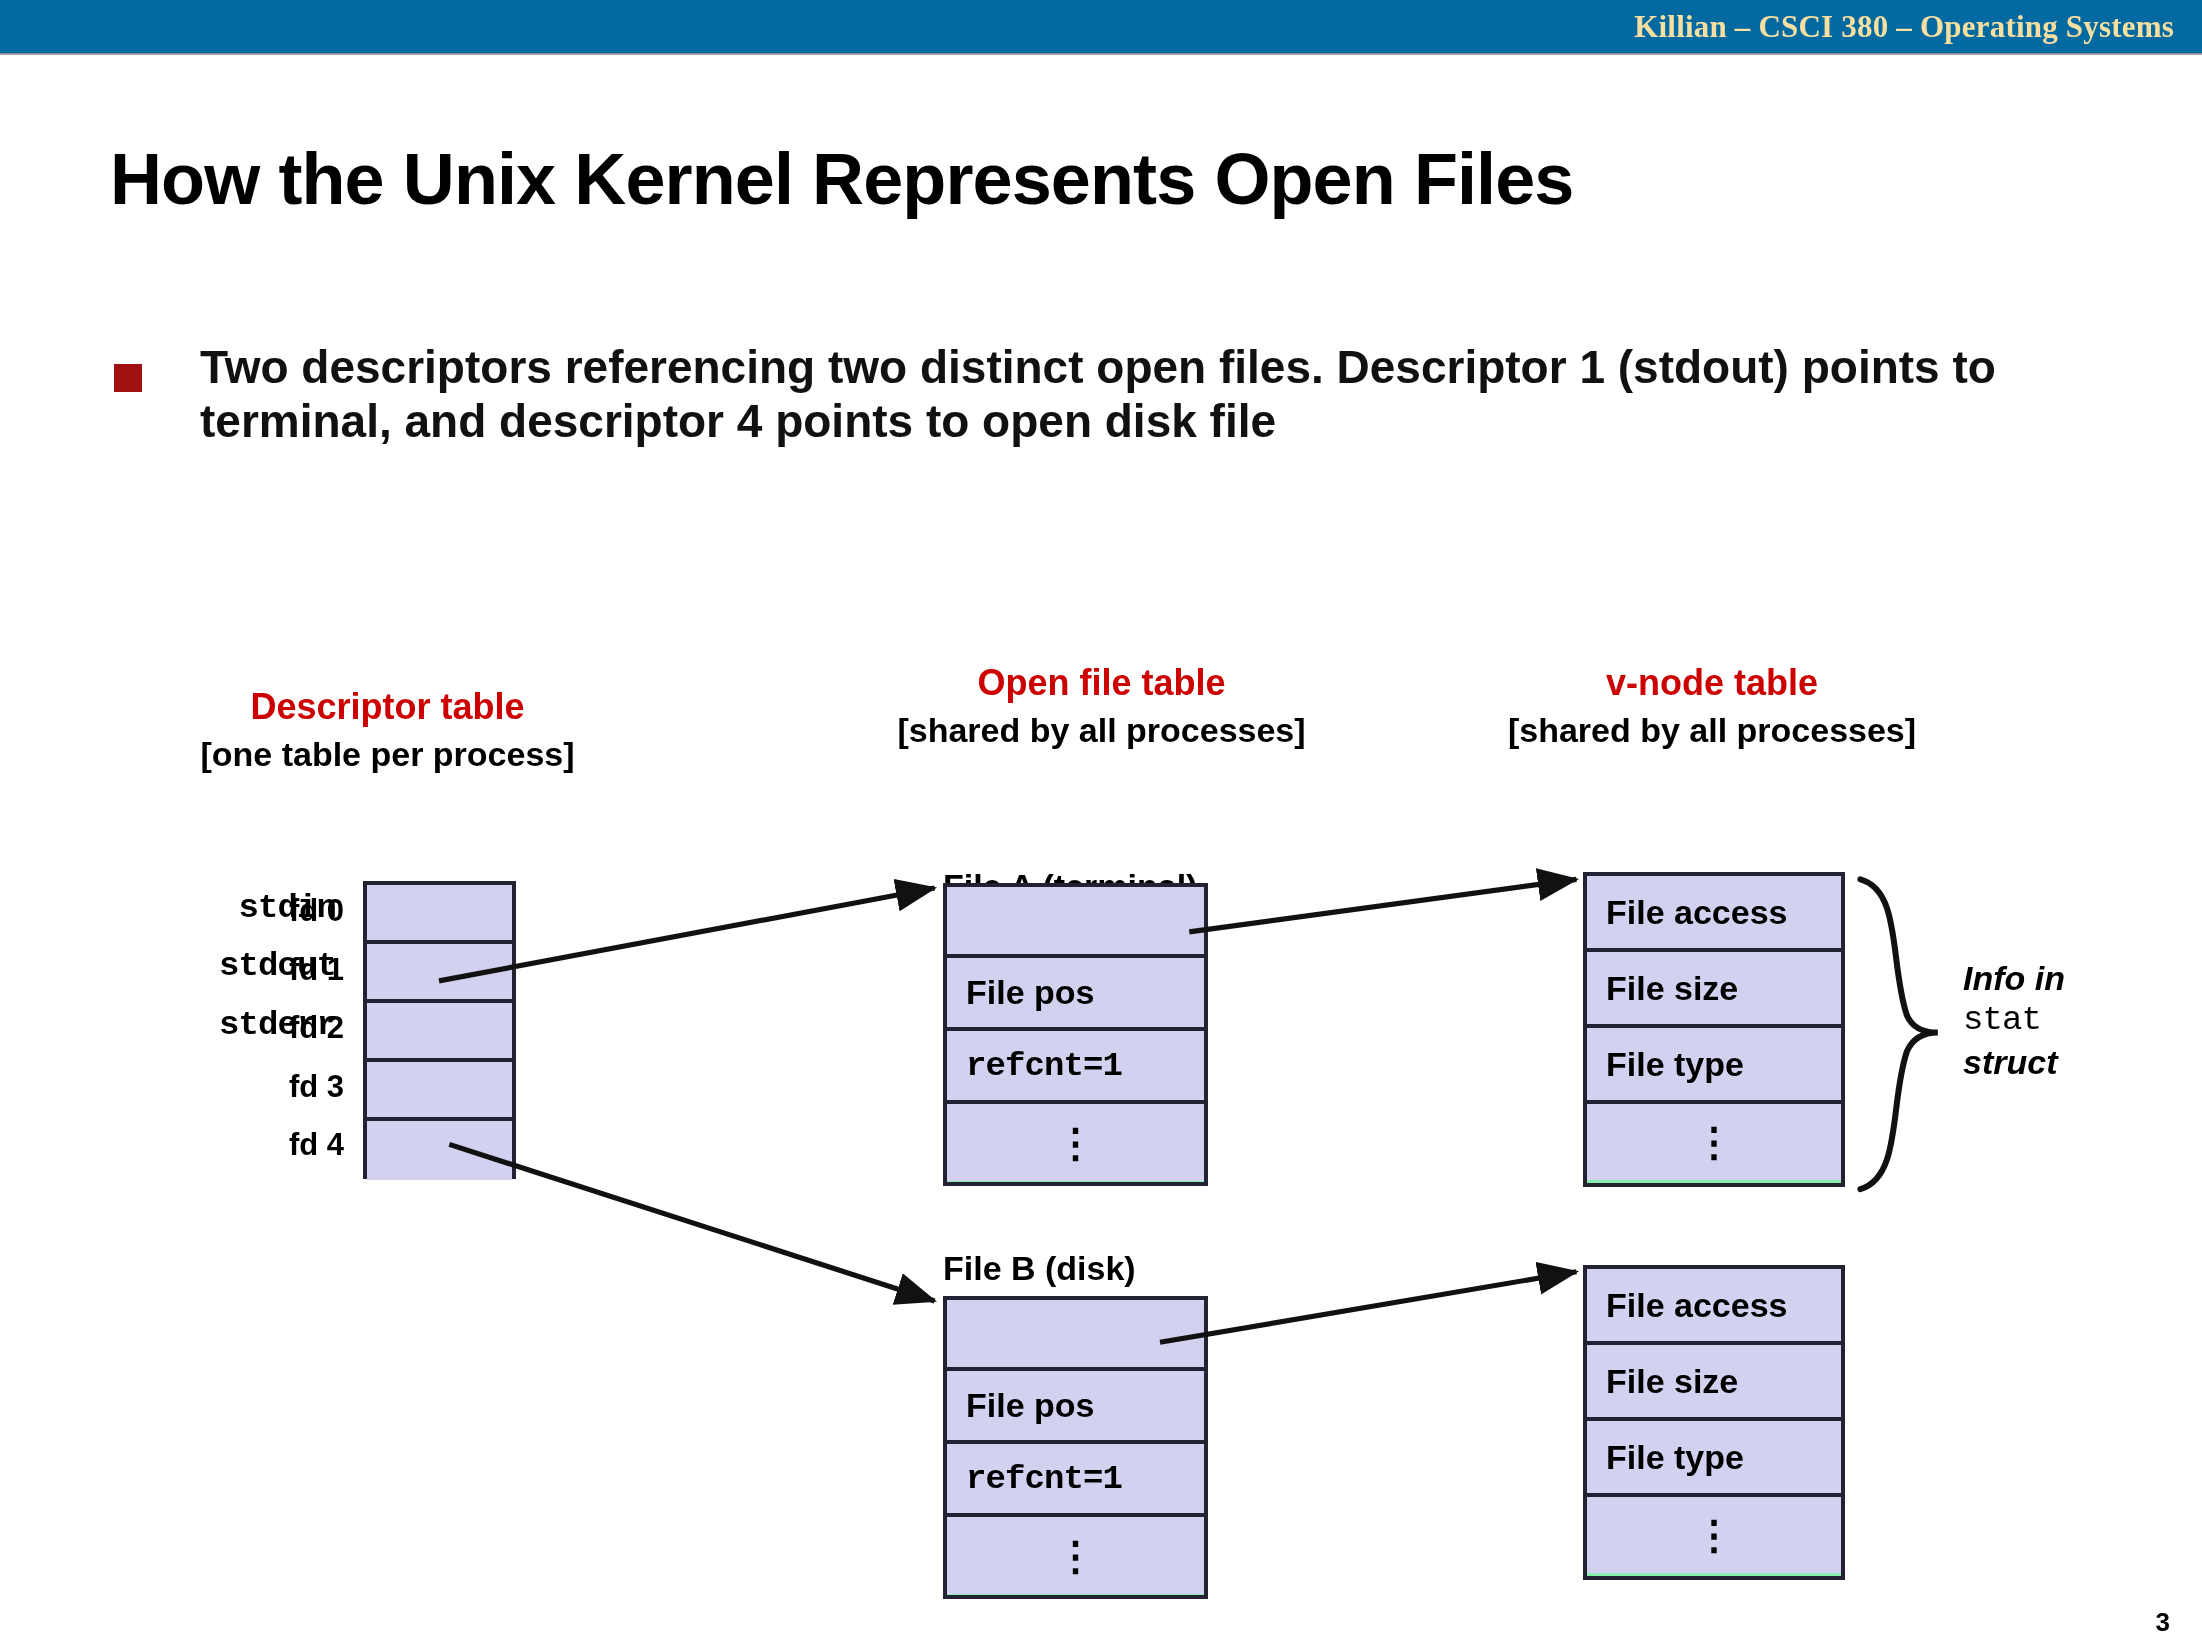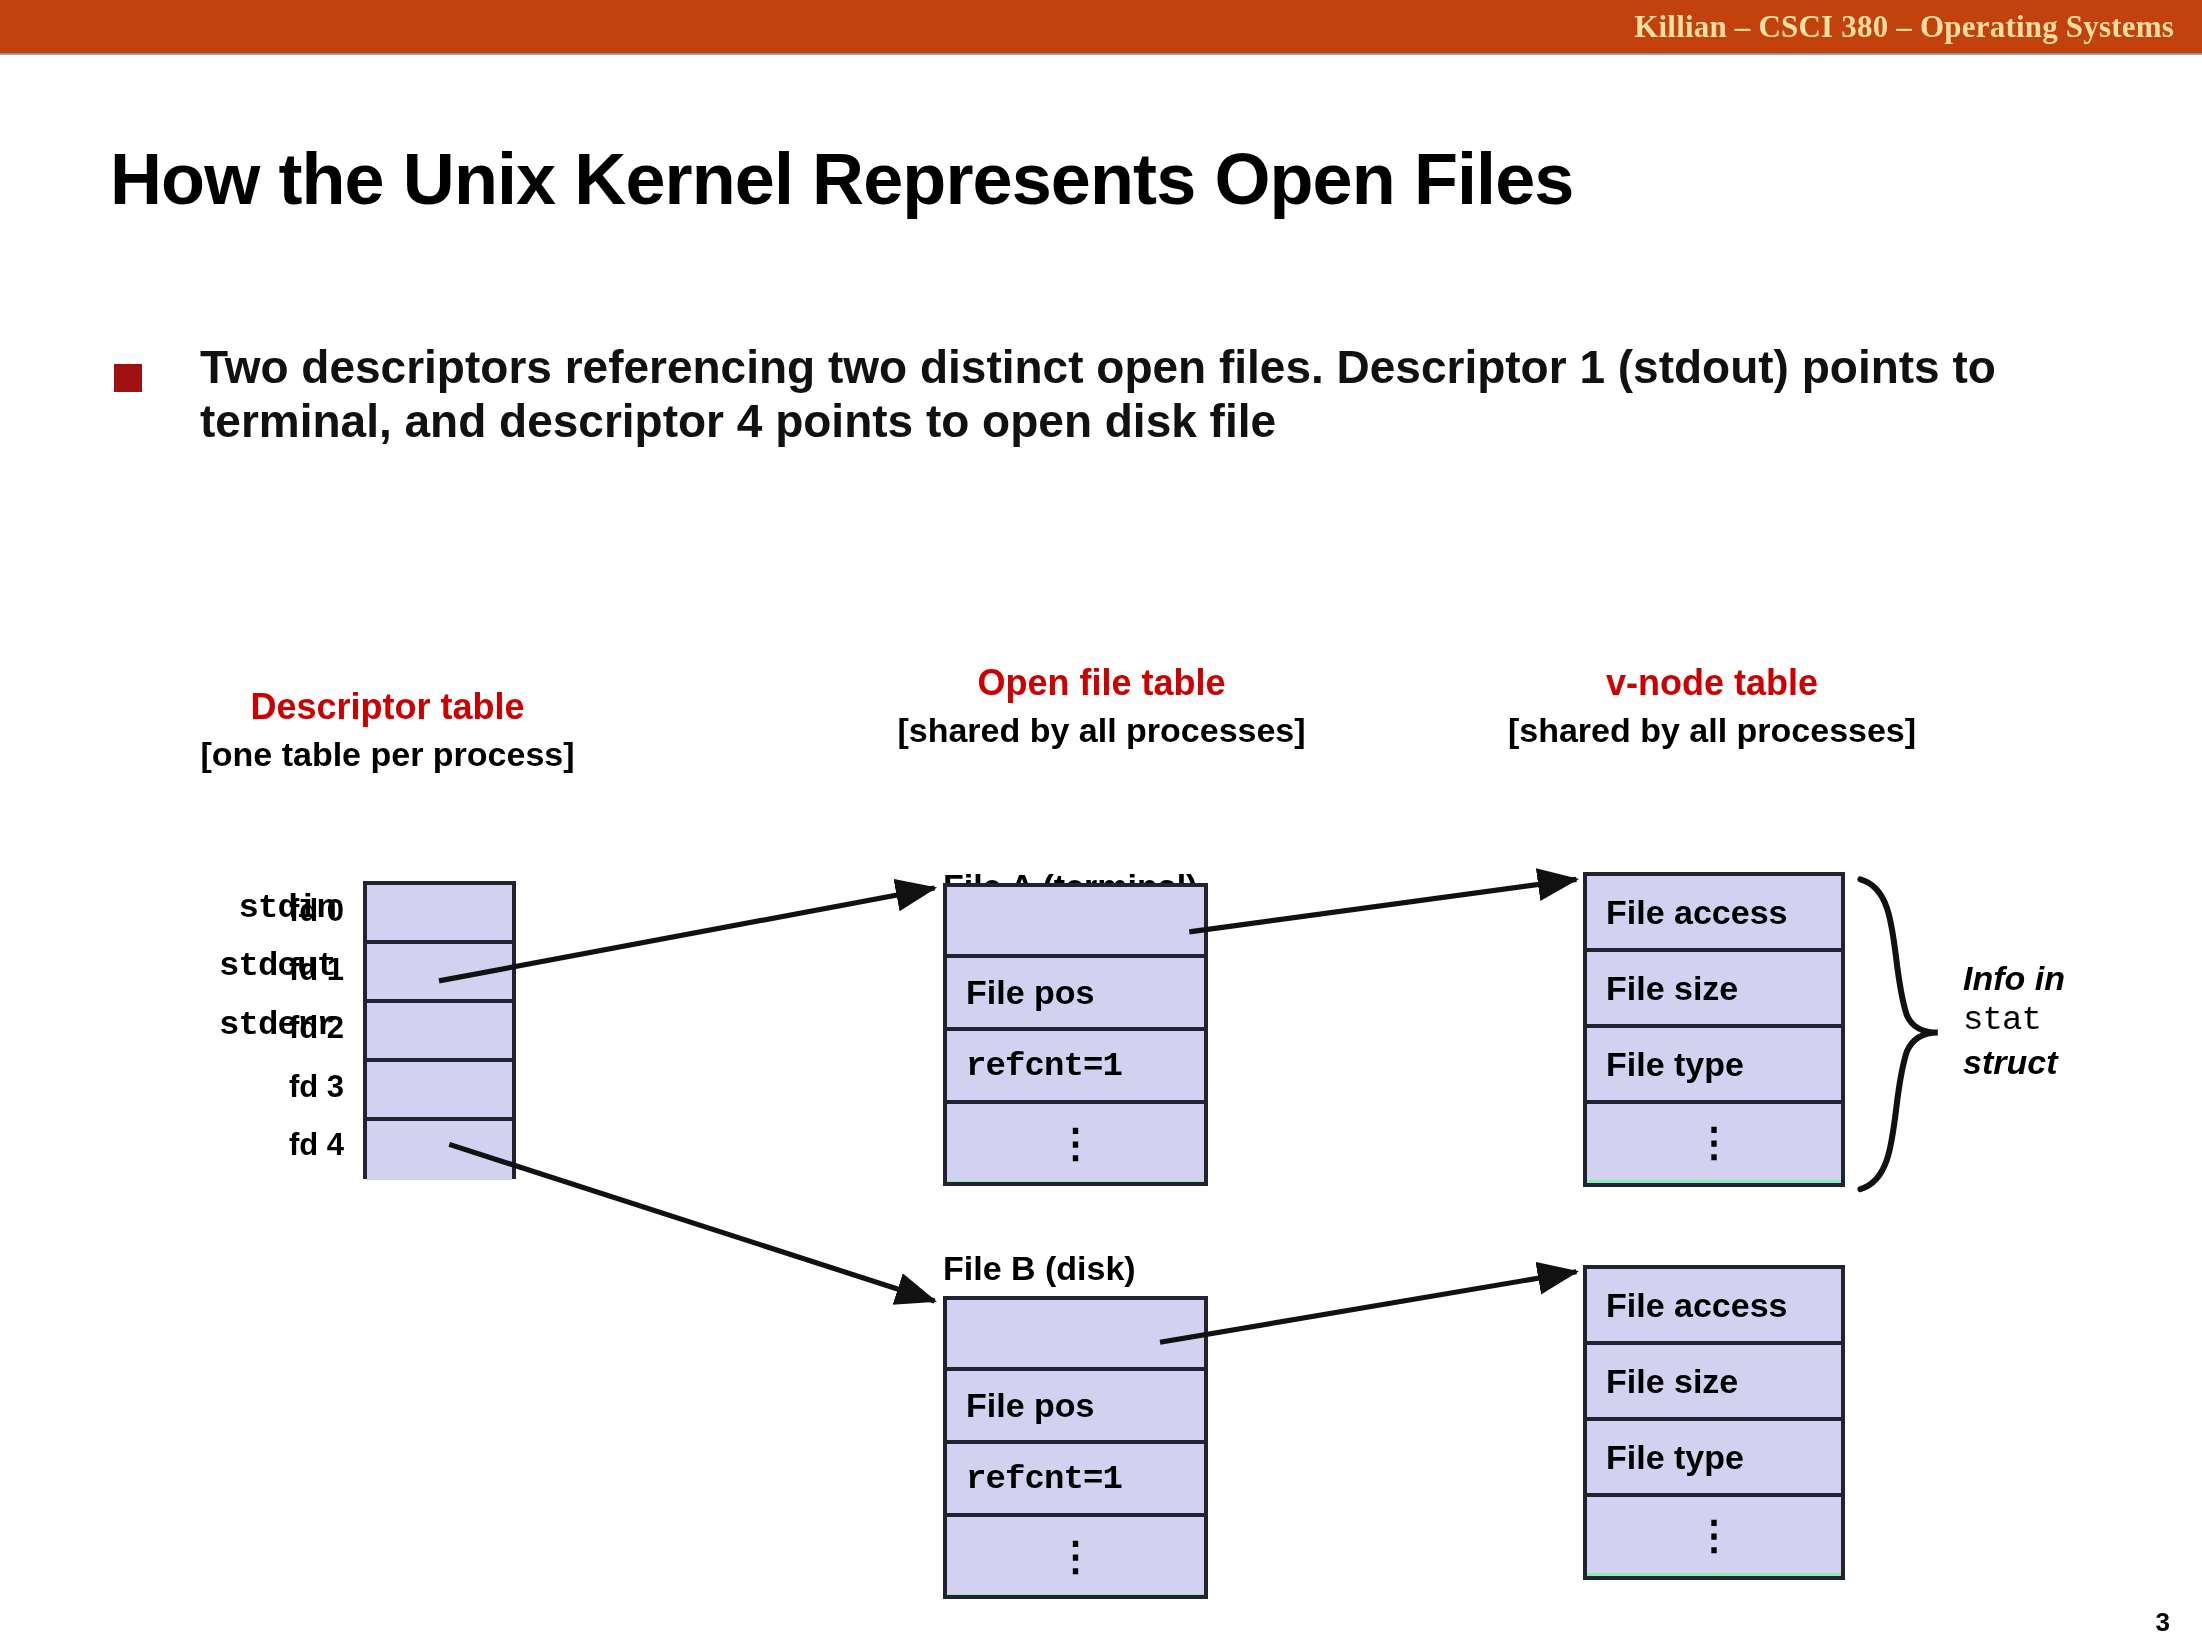--- a/index.html
+++ b/index.html
@@ -212,21 +212,21 @@
   #overlay {
     position: absolute;
     left: 0; top: 0;
     width: 2203px; height: 1652px;
     pointer-events: none;
   }
 </style>
 </head>
 <body>
 
-<div id="header-bar" style="background: #c2410c;">
+<div id="header-bar" style="background: #0369a1;">
   <div id="header-course-label" style="color: rgb(246, 223, 160);">Killian – CSCI 380 – Operating Systems</div>
 </div>
 
 <div id="slide-title">How the Unix Kernel Represents Open Files</div>
 
 <div id="bullet-block">
   <div id="bullet-marker" style="background: rgb(160, 16, 16);"></div>
   <div id="bullet-text">Two descriptors referencing two distinct open files. Descriptor 1 (stdout) points to terminal, and descriptor 4 points to open disk file</div>
 </div>
 

